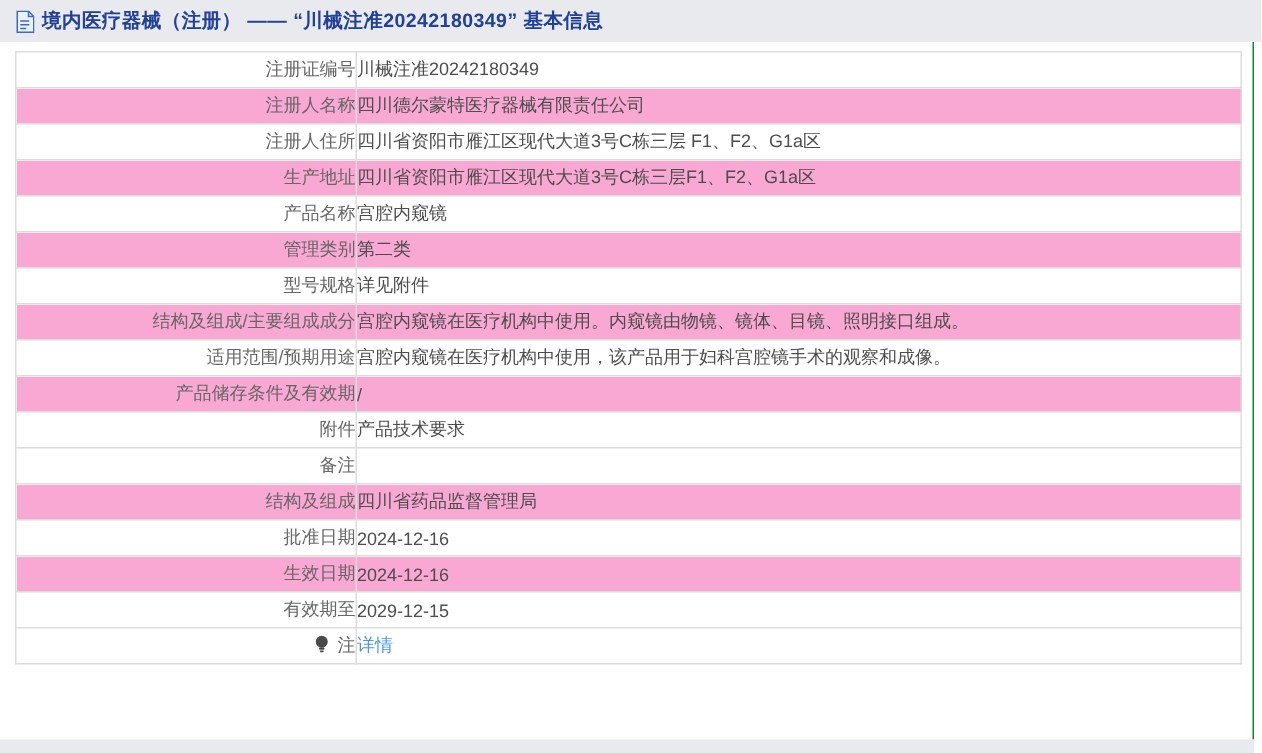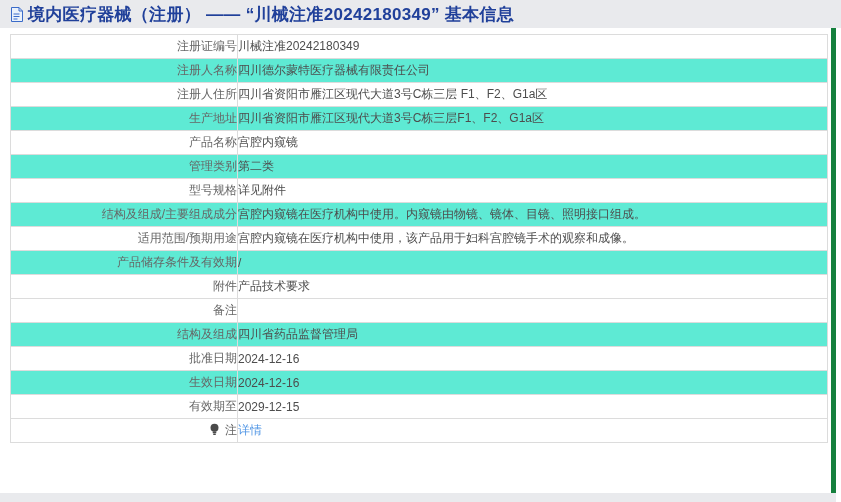--- a/index.html
+++ b/index.html
@@ -13,48 +13,48 @@
   }
   .header-bar {
     height: 28px;
     background: #e9eaed;
     display: flex;
     align-items: center;
     padding: 0 10px;
   }
   .doc-icon { display: inline-flex; margin-right: 5px; margin-top: 1px; }
   .header-title {
-    font-size: 17px;
+    font-size: 13px;
     font-weight: bold;
     color: #20409a;
     letter-spacing: 0.3px;
     white-space: nowrap;
   }
   .content-panel {
     position: absolute;
     top: 28px; left: 0;
     width: 836px; height: 465px;
     background: #ffffff;
-    border-right: 5px solid #15803d;
+    border-right: 1px solid #15803d;
   }
   .footer-strip {
     position: absolute;
     top: 493px; left: 0;
     width: 836px; height: 9px;
     background: #e9eaed;
   }
   table.info-table {
     margin: 6px 0 0 10px;
     width: 818px;
     border-collapse: collapse;
     table-layout: fixed;
     border: 1px solid #c9c9c9;
   }
   table.info-table tr { height: 24px; }
-  table.info-table tr.alt { background: #5eead4; }
+  table.info-table tr.alt { background: #f9a8d4; }
   table.info-table th, table.info-table td {
     border: 1px solid #dcdcdc;
     font-size: 12px;
     font-weight: normal;
     padding: 2px 0;
     overflow: hidden;
     white-space: nowrap;
   }
   th.label-cell {
     text-align: right;

